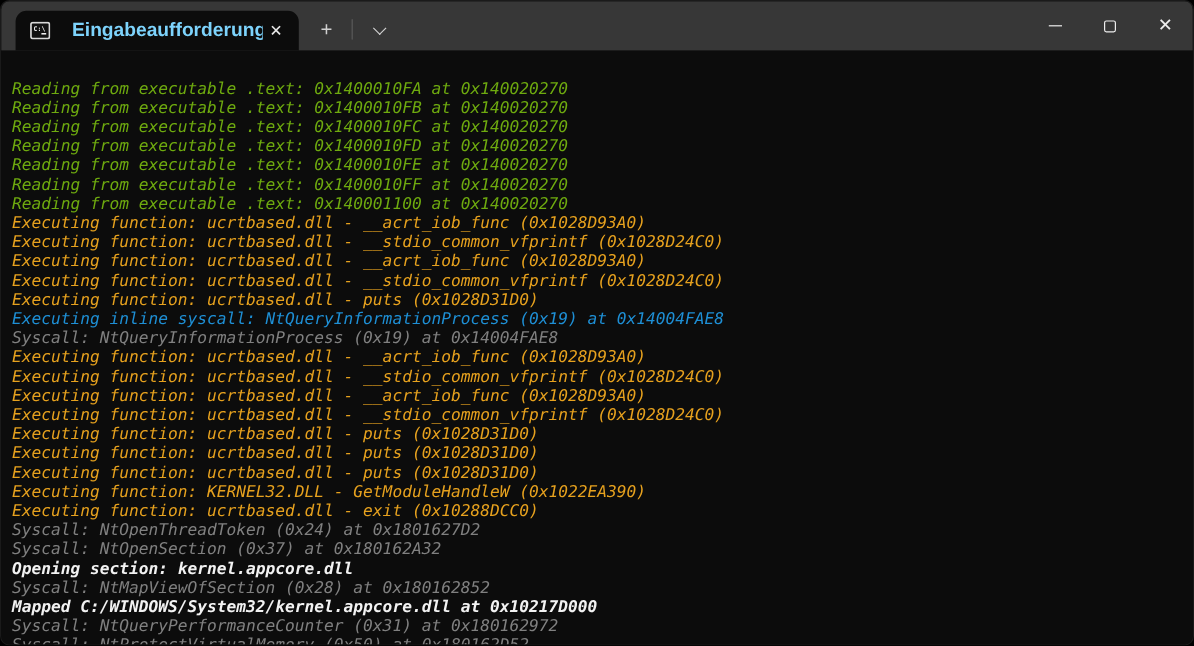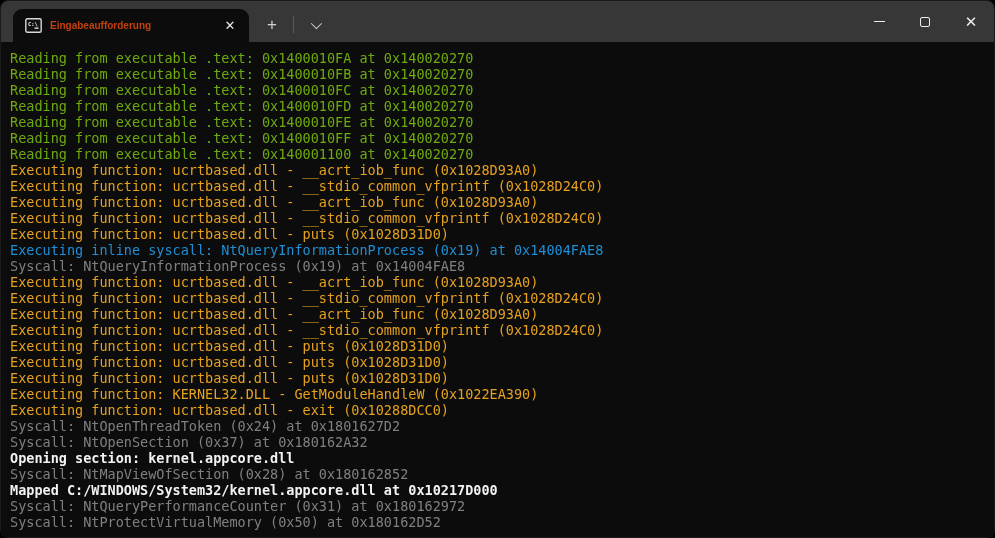--- a/index.html
+++ b/index.html
@@ -28,23 +28,23 @@
     margin-left: 12px;
     height: 33px; width: 236px;
     background: #0C0C0C;
     border-radius: 9px 9px 0 0;
     display: flex; align-items: center;
     padding: 0 8px 0 12px;
     color: #FFFFFF;
   }
   .tab-icon { width: 17px; height: 15px; flex: 0 0 17px; display: block; }
   .tab-label {
-    margin-left: 8px;
-    font-size: 10px; font-weight: bold;
-    color: #c2410c;
+    margin-left: 18px;
+    font-size: 16px; font-weight: bold;
+    color: #7dd3fc;
     flex: 1 1 auto;
     white-space: nowrap; overflow: hidden;
   }
   .tab-close {
     width: 22px; height: 22px; flex: 0 0 22px;
     display: flex; align-items: center; justify-content: center;
     color: #E8E8E8; font-size: 13px;
     border-radius: 4px; cursor: default;
   }
   .newtab-btn {
@@ -79,26 +79,27 @@
     width: 46px; height: 41px;
     display: flex; align-items: center; justify-content: center;
   }
   .min-glyph { width: 11px; height: 0; border-top: 1.2px solid #EDEDED; display: block; }
   .max-glyph { width: 10px; height: 10px; border: 1.2px solid #EDEDED; border-radius: 2px; display: block; }
   .close-glyph { color: #EDEDED; font-size: 15px; line-height: 1; }
   
   .terminal {
     flex: 1 1 auto;
     background: #0C0C0C;
-    padding: 8px 9px 0 9px;
+    padding: 24px 9px 0 9px;
     font-family: "DejaVu Sans Mono", "Liberation Mono", monospace;
     font-size: 13.5px;
     line-height: 16px;
     white-space: pre;
     overflow: hidden;
+    font-style: italic;
   }
   .term-line { height: 16px; }
 </style>
 </head>
 <body>
 
 <div class="window">
 
   <div class="titlebar">
 

